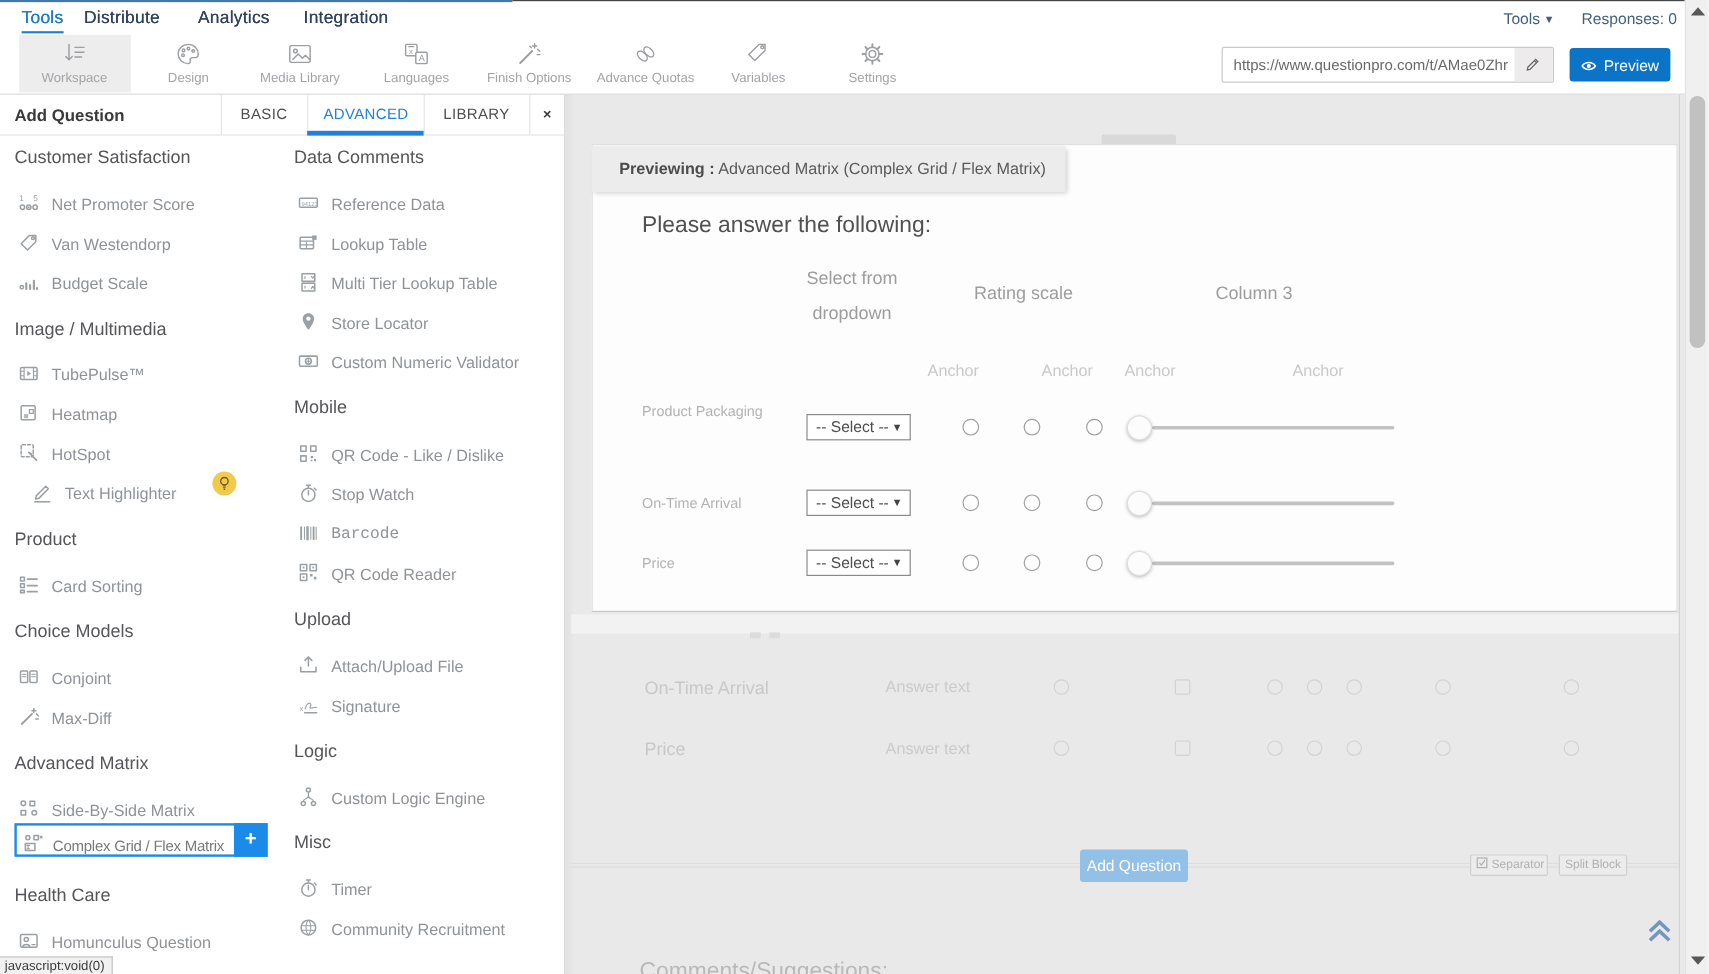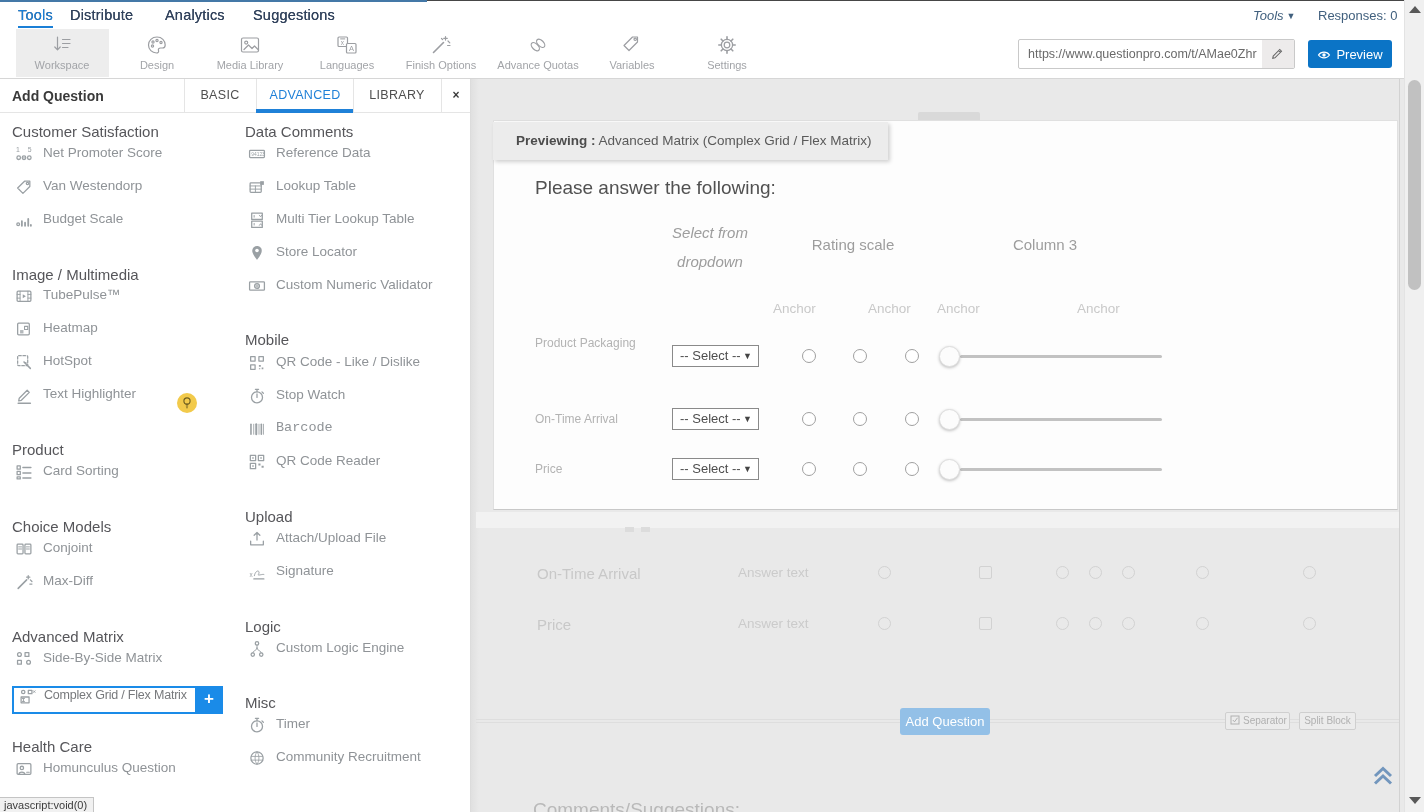--- a/index.html
+++ b/index.html
@@ -30,21 +30,21 @@
 
 #panel{position:absolute;left:0;top:79px;width:471px;height:733px;background:#fff;border-right:1px solid #dcdcdc}
 #panel-header{position:absolute;left:0;top:0;width:470px;height:34px;border-bottom:1px solid #e5e5e5}
 #panel-title{position:absolute;left:12px;top:9px;font-size:14px;font-weight:bold;color:#3a3a3a}
 .tab{position:absolute;top:0;height:33px;line-height:33px;text-align:center;font-size:12.5px;color:#4f4f4f;letter-spacing:.3px;cursor:pointer}
 .tab.active{color:#1f81d8}
 .tab-divider{position:absolute;top:0;width:1px;height:33px;background:#e5e5e5}
 #tab-underline{position:absolute;top:30px;height:4px;background:#1f81d8}
 #panel-close{position:absolute;left:446px;top:7px;width:20px;height:20px;font-size:12px;font-weight:bold;color:#3a3a3a;text-align:center;line-height:19px;cursor:pointer}
 .sec-header{position:absolute;font-size:15px;color:#56565a;white-space:nowrap}
-.p-item{position:absolute;height:33px;display:flex;align-items:flex-start;cursor:pointer;white-space:nowrap}
+.p-item{position:absolute;height:33px;display:flex;align-items:flex-end;cursor:pointer;white-space:nowrap}
 .p-icon{width:18px;height:18px;color:#9aa0a4;flex:none}
 .p-label{font-size:13.5px;color:#8f9397;margin-left:10px}
 .p-item.selected-box{border:2px solid #1a8be8;background:#fff;height:28px;padding-left:5px}
 .p-item.selected-box .p-label{margin-left:7px;color:#77797c;font-size:12.5px;letter-spacing:-.2px}
 .plus-btn{position:absolute;right:-2px;top:-2px;width:28px;height:28px;background:#1a8be8;color:#fff;font-size:17px;font-weight:bold;text-align:center;line-height:26px;cursor:pointer}
 #badge{position:absolute;left:177px;top:393px;width:20px;height:20px;border-radius:50%;background:#f2ca4b;text-align:center}
 #badge svg{margin-top:3px}
 #statusbar{position:absolute;left:0;top:718px;height:16px;background:#f1f1f1;border:1px solid #c4c4c4;border-left:none;border-bottom:none;font-size:11px;color:#3c3c3c;padding:1px 6px 12px 4px;white-space:nowrap}
 
 #main{position:absolute;left:471px;top:79px;width:933px;height:733px;background:#e9e9e9}
@@ -87,23 +87,23 @@
 <body>
 
 <div id="stage">
   <div id="strip-blue"></div>
   <div id="strip-dark"></div>
   <nav id="topnav">
     <div id="nav-items">
         <div class="nav-item active" style="left: 18px;">Tools</div>
         <div class="nav-item" style="left: 70px;">Distribute</div>
         <div class="nav-item" style="left: 165px;">Analytics</div>
-        <div class="nav-item" style="left: 253px;">Suggestions</div>
+        <div class="nav-item" style="left: 253px;">Integration</div>
       </div>
-    <div id="tools-menu" style="left: 1253px; font-style: italic;"><span>Tools</span><span class="caret">▼</span></div>
+    <div id="tools-menu" style="left: 1253px;"><span>Tools</span><span class="caret">▼</span></div>
     <div id="responses-count" style="left: 1318px;">Responses: 0</div>
   </nav>
   <div id="toolbar">
     <div id="toolbar-items">
         <div class="tb-item active" style="left: 15.5px; width: 93px;">
           <svg class="tb-icon" width="24" height="24" viewBox="0 0 24 24" fill="none" stroke="currentColor" stroke-width="1.2" stroke-linecap="round" stroke-linejoin="round">
             <path d="M7.5 4 V16.5 M4.8 14 L7.5 16.8 L10.2 14"></path>
             <path d="M12.5 6.5 H20 M12.5 10.5 H20 M12.5 14.5 H18"></path>
           </svg>
           <span class="tb-label">Workspace</span>
@@ -237,21 +237,21 @@
           <span class="p-label">Heatmap</span>
         </div>
         <div class="p-item" style="left: 15px; top: 274px;">
           <svg class="p-icon" width="18" height="18" viewBox="0 0 17 17" fill="none" stroke="currentColor" stroke-width="1.2" stroke-linecap="round" stroke-linejoin="round">
             <rect x="2.5" y="2.5" width="9.5" height="9.5" rx="1" stroke-dasharray="2.4 1.6"></rect>
             <path d="M8.5 8.5 L14.5 14.5" stroke-width="1.4"></path>
             <path d="M8 8 L12.6 9.7 L9.7 9.7 Z" fill="currentColor" stroke="none"></path>
           </svg>
           <span class="p-label">HotSpot</span>
         </div>
-        <div class="p-item" style="left: 15px; top: 307px;">
+        <div class="p-item" style="left: 26px; top: 307px;">
           <svg class="p-icon" width="18" height="18" viewBox="0 0 17 17" fill="none" stroke="currentColor" stroke-width="1.2" stroke-linecap="round" stroke-linejoin="round">
             <path d="M4 11.5 L11.5 4 L13.5 6 L6 13.5 L3.5 14 Z"></path>
             <path d="M3 16.2 H14.5" stroke-width="1.4"></path>
           </svg>
           <span class="p-label">Text Highlighter</span>
         </div>
         <div class="sec-header" style="left: 12px; top: 362px;">Product</div>
         <div class="p-item" style="left: 15px; top: 384px;">
           <svg class="p-icon" width="18" height="18" viewBox="0 0 17 17" fill="none" stroke="currentColor" stroke-width="1.2" stroke-linecap="round" stroke-linejoin="round">
             <rect x="2" y="2.8" width="3" height="3"></rect>
@@ -435,21 +435,21 @@
       </div>
     <div id="statusbar">javascript:void(0)</div>
   </aside>
   <div id="main">
     <div id="main-shadow"></div>
     <div id="peek-box"></div>
     <div id="card"></div>
     <div id="question-title">Please answer the following:</div>
     <div id="previewing-bar"><b>Previewing :</b><span> Advanced Matrix (Complex Grid / Flex Matrix)</span></div>
     <div id="matrix">
-        <div class="col-header" style="left: 174px; width: 130px; top: 139px; font-style: italic;">Select from dropdown</div>
+        <div class="col-header" style="left: 174px; width: 130px; top: 139px;">Select from dropdown</div>
         <div class="col-header" style="left: 322px; width: 120px; top: 151px;">Rating scale</div>
         <div class="col-header" style="left: 514px; width: 120px; top: 151px;">Column 3</div>
         <div class="anchor-label" style="left: 302px;">Anchor</div>
         <div class="anchor-label" style="left: 397px;">Anchor</div>
         <div class="anchor-label" style="left: 466px;">Anchor</div>
         <div class="anchor-label" style="left: 606px;">Anchor</div>
         <div class="row-label" style="top: 250px;">Product Packaging</div>
         <div class="m-select" style="top: 266px;"><span>-- Select --</span><span class="chev">▼</span></div>
         <div class="m-radio" style="left: 331px; top: 270px;"></div>
         <div class="m-radio" style="left: 382px; top: 270px;"></div>

